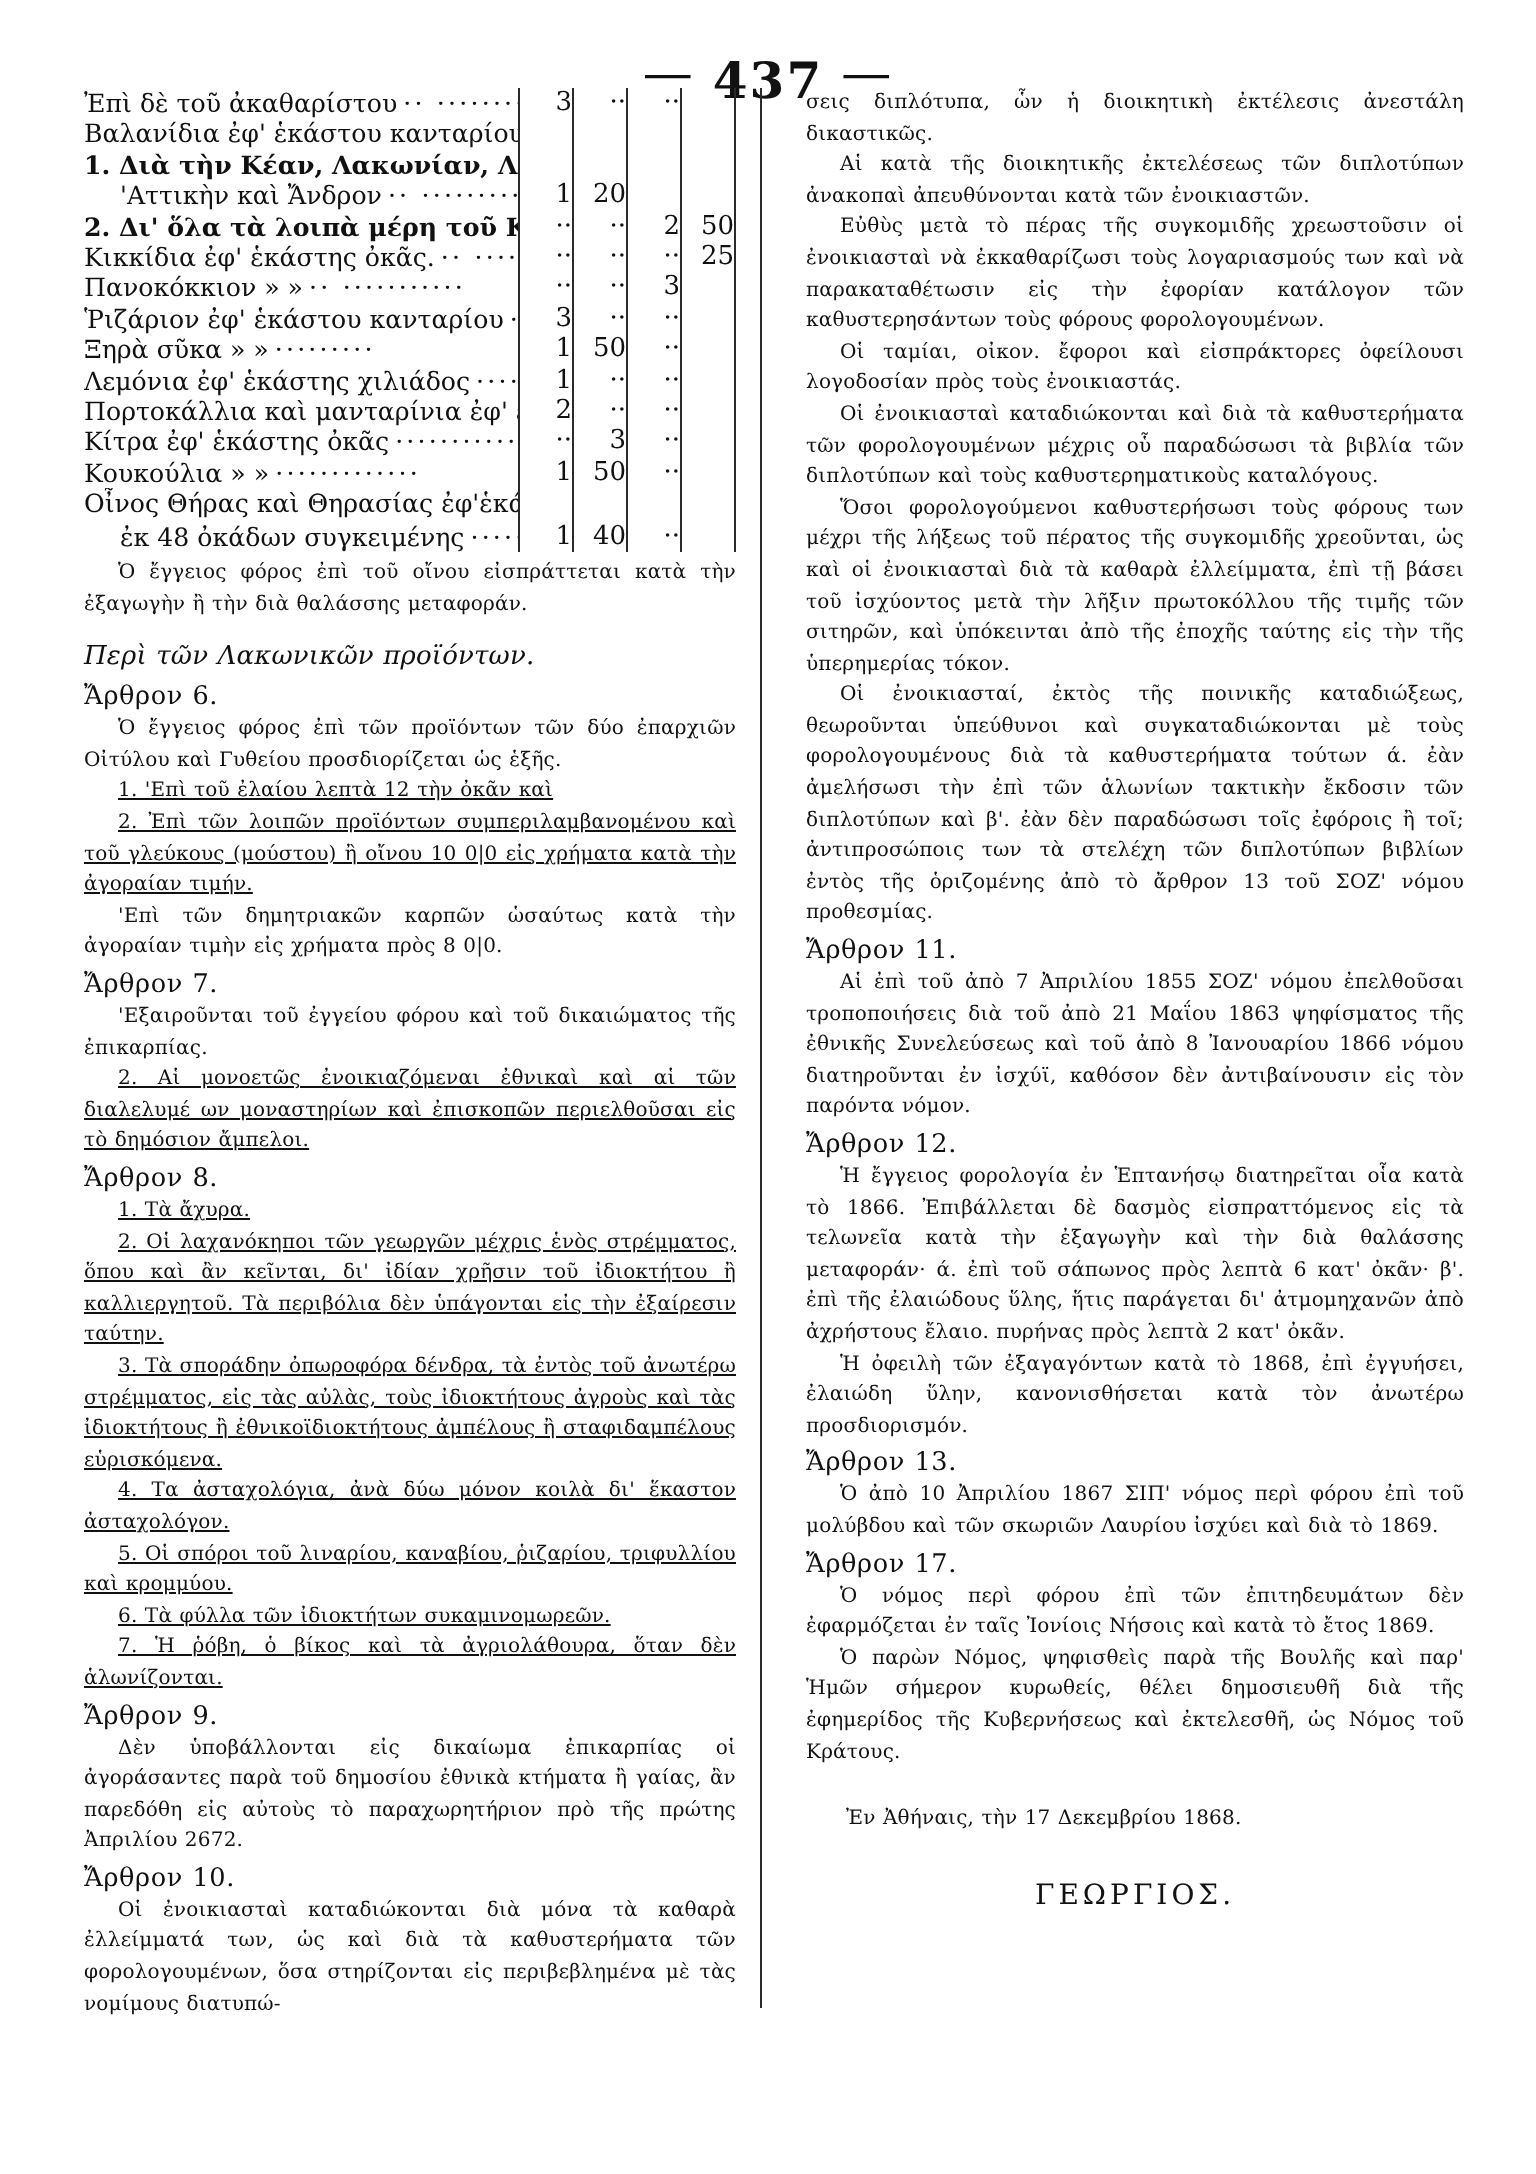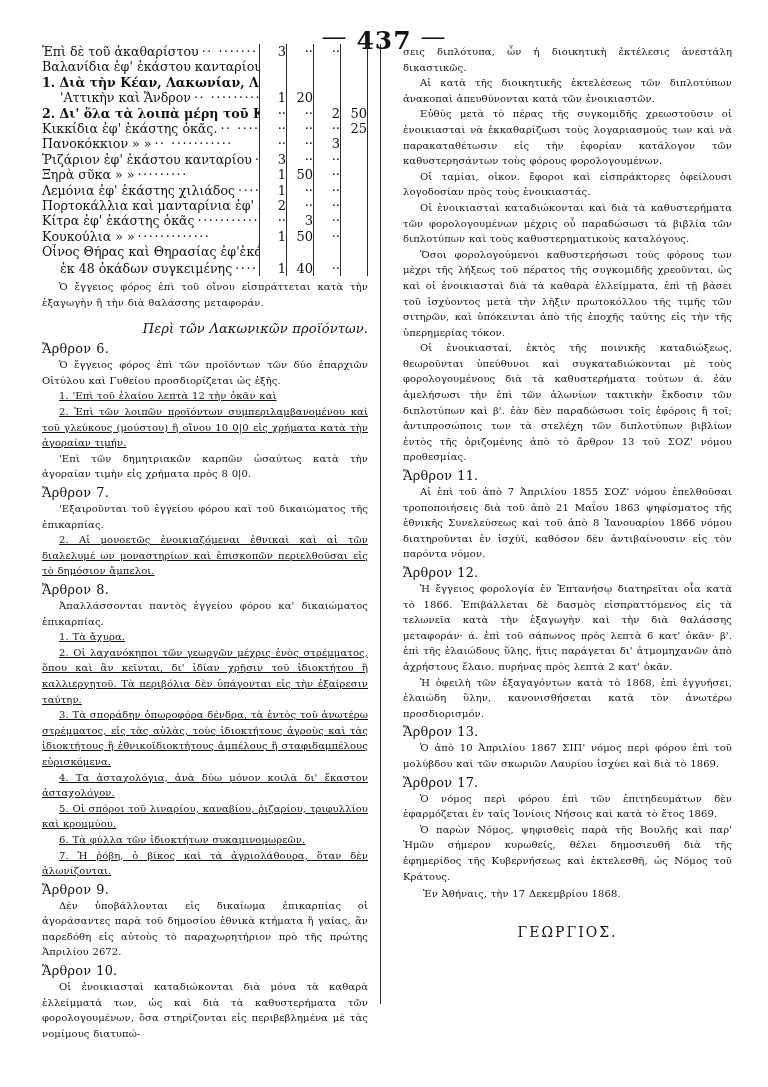--- a/index.html
+++ b/index.html
@@ -80,21 +80,21 @@
   p.num { text-indent: 17px; text-decoration: underline; }
   .art-head {
     text-align: left;
     font-size: 12.8px;
     line-height: 17px;
     margin: 2px 0 0 0;
     text-indent: 0;
     letter-spacing: 0.3px;
   }
   .sec-head {
-    text-align: right;
+    text-align: left;
     font-style: italic;
     font-size: 13px;
     line-height: 19px;
     margin: 9px 0 1px 0;
     text-indent: 0;
   }
   .gap-sm { height: 3px; }
   
   .price-table {
     width: 100%;
@@ -135,21 +135,21 @@
     text-align: center;
     font-size: 14px;
     line-height: 20px;
     letter-spacing: 2px;
     text-indent: 0;
     margin-top: 20px;
   }
   .date-line {
     text-indent: 0;
     padding-left: 20px;
-    margin-top: 2px;
+    margin-top: 18px;
   }
 </style>
 </head>
 <body>
 
 <div class="page">
 
   <div class="page-header">
     <span class="dash">—</span><span>437</span><span class="dash">—</span>
   </div>
@@ -293,21 +293,20 @@
       <p>Ὁ ἔγγειος φόρος ἐπὶ τῶν προϊόντων τῶν δύο ἐπαρχιῶν Οἰτύλου καὶ Γυθείου προσδιορίζεται ὡς ἑξῆς.</p>
       <p class="num">1. 'Επὶ τοῦ ἐλαίου λεπτὰ 12 τὴν ὀκᾶν καὶ</p>
       <p class="num">2. Ἐπὶ τῶν λοιπῶν προϊόντων συμπεριλαμβανομένου καὶ τοῦ γλεύκους (μούστου) ἢ οἴνου 10 0|0 εἰς χρήματα κατὰ τὴν ἀγοραίαν τιμήν.</p>
       <p>'Επὶ τῶν δημητριακῶν καρπῶν ὡσαύτως κατὰ τὴν ἀγοραίαν τιμὴν εἰς χρήματα πρὸς 8 0|0.</p>
 
       <p class="art-head">Ἄρθρον 7.</p>
       <p>'Εξαιροῦνται τοῦ ἐγγείου φόρου καὶ τοῦ δικαιώματος τῆς ἐπικαρπίας.</p>
       <p class="num">2. Αἱ μονοετῶς ἐνοικιαζόμεναι ἐθνικαὶ καὶ αἱ τῶν διαλελυμέ ων μοναστηρίων καὶ ἐπισκοπῶν περιελθοῦσαι εἰς τὸ δημόσιον ἄμπελοι.</p>
 
       <p class="art-head">Ἄρθρον 8.</p>
-      <p>Ἀπαλλάσσονται παντὸς ἐγγείου φόρου κα' δικαιώματος ἐπικαρπίας.</p>
       <p class="num">1. Τὰ ἄχυρα.</p>
       <p class="num">2. Οἱ λαχανόκηποι τῶν γεωργῶν μέχρις ἑνὸς στρέμματος, ὅπου καὶ ἂν κεῖνται, δι' ἰδίαν χρῆσιν τοῦ ἰδιοκτήτου ἢ καλλιεργητοῦ. Τὰ περιβόλια δὲν ὑπάγονται εἰς τὴν ἐξαίρεσιν ταύτην.</p>
       <p class="num">3. Τὰ σποράδην ὀπωροφόρα δένδρα, τὰ ἐντὸς τοῦ ἀνωτέρω στρέμματος, εἰς τὰς αὐλὰς, τοὺς ἰδιοκτήτους ἀγροὺς καὶ τὰς ἰδιοκτήτους ἢ ἐθνικοϊδιοκτήτους ἀμπέλους ἢ σταφιδαμπέλους εὑρισκόμενα.</p>
       <p class="num">4. Τα ἀσταχολόγια, ἀνὰ δύω μόνον κοιλὰ δι' ἕκαστον ἀσταχολόγον.</p>
       <p class="num">5. Οἱ σπόροι τοῦ λιναρίου, καναβίου, ῥιζαρίου, τριφυλλίου καὶ κρομμύου.</p>
       <p class="num">6. Τὰ φύλλα τῶν ἰδιοκτήτων συκαμινομωρεῶν.</p>
       <p class="num">7. Ἡ ῥόβη, ὁ βίκος καὶ τὰ ἀγριολάθουρα, ὅταν δὲν ἁλωνίζονται.</p>
 
       <p class="art-head">Ἄρθρον 9.</p>
       <p>Δὲν ὑποβάλλονται εἰς δικαίωμα ἐπικαρπίας οἱ ἀγοράσαντες παρὰ τοῦ δημοσίου ἐθνικὰ κτήματα ἢ γαίας, ἂν παρεδόθη εἰς αὐτοὺς τὸ παραχωρητήριον πρὸ τῆς πρώτης Ἀπριλίου 2672.</p>

